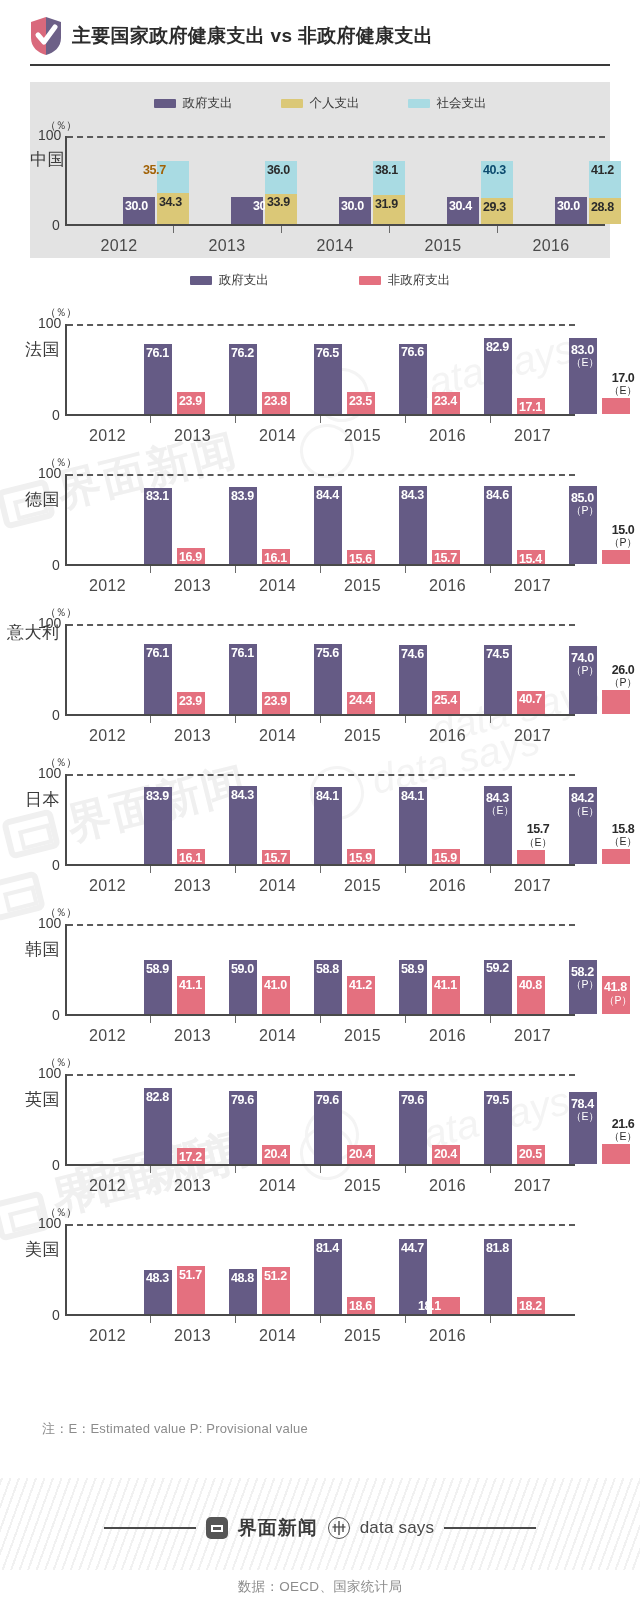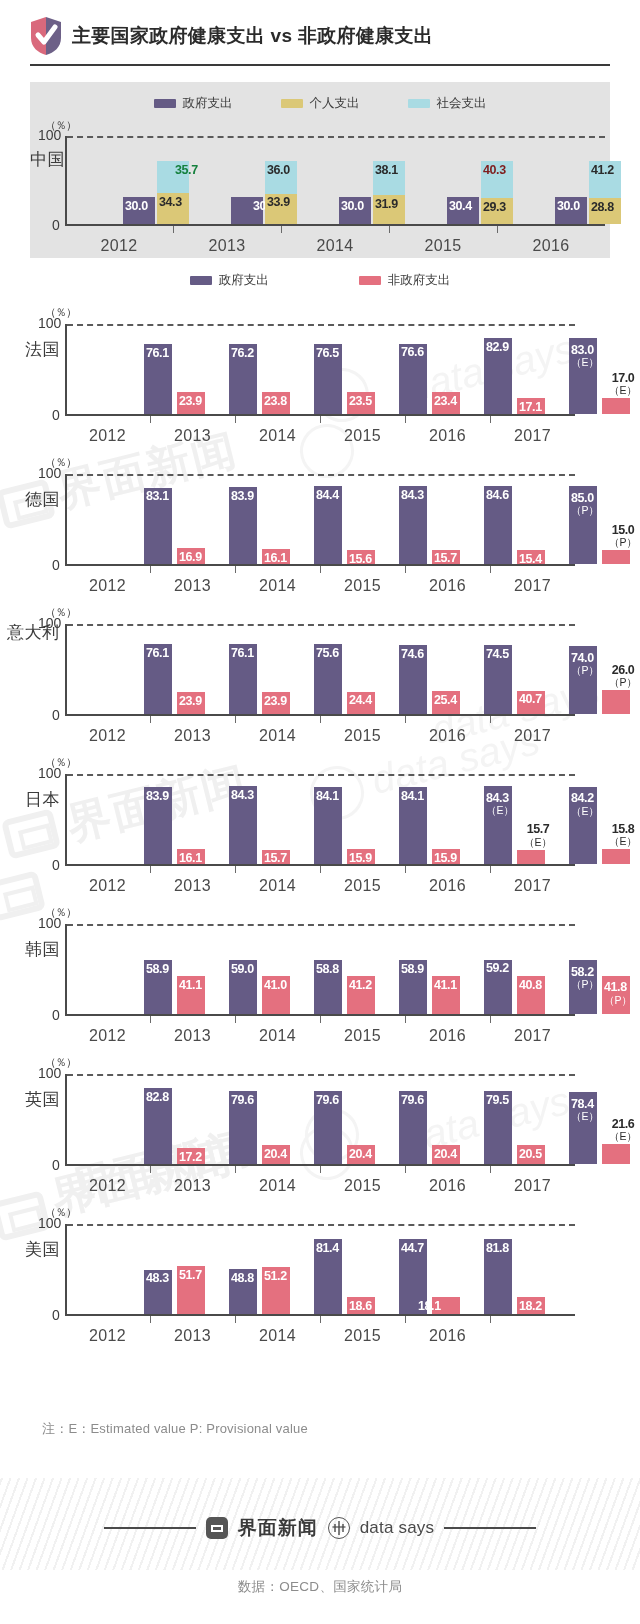--- a/index.html
+++ b/index.html
@@ -248,39 +248,39 @@
       <div class="axis-unit" style="left: 15px; top: 2px;">（％）</div>
       <div class="axis-100" style="left: 8px; top: 11px;">100</div>
       <div class="axis-0" style="left: 22px; top: 101px;">0</div>
       <div class="country-label" style="left: 0px; top: 32px;">中国</div>
       <div class="plot" style="left: 35px; top: 20px; width: 540px; height: 90px;">
         <div class="bar" style="left: 56px; bottom: 0px; width: 32px; height: 27px; background: rgb(101, 91, 133); position: absolute;"></div>
         <div class="bar-label" style="left: 58px; bottom: 11px; position: absolute;">30.0</div>
         <div class="bar" style="left: 90px; bottom: 0px; width: 32px; height: 30.87px; background: rgb(219, 200, 119); position: absolute;"></div>
         <div class="bar" style="left: 90px; bottom: 30.87px; width: 32px; height: 32.13px; background: rgb(169, 219, 227); position: absolute;"></div>
         <div class="bar-label" style="left: 92px; bottom: 14.87px; position: absolute; color: rgb(43, 43, 43);">34.3</div>
-        <div class="bar-label" style="left: 108px; bottom: 47px; position: absolute; color: #15803d;">35.7</div>
+        <div class="bar-label" style="left: 76px; bottom: 47px; position: absolute; color: #a16207;">35.7</div>
         <div class="bar" style="left: 164px; bottom: 0px; width: 32px; height: 27.09px; background: rgb(101, 91, 133); position: absolute;"></div>
         <div class="bar-label" style="left: 166px; bottom: 11.09px; position: absolute; margin-left: 20px;">30.1</div>
         <div class="bar" style="left: 198px; bottom: 0px; width: 32px; height: 30.51px; background: rgb(219, 200, 119); position: absolute;"></div>
         <div class="bar" style="left: 198px; bottom: 30.51px; width: 32px; height: 32.4px; background: rgb(169, 219, 227); position: absolute;"></div>
         <div class="bar-label" style="left: 200px; bottom: 14.51px; position: absolute; color: rgb(43, 43, 43);">33.9</div>
         <div class="bar-label" style="left: 200px; bottom: 46.91px; position: absolute; color: rgb(43, 43, 43);">36.0</div>
         <div class="bar" style="left: 272px; bottom: 0px; width: 32px; height: 27px; background: rgb(101, 91, 133); position: absolute;"></div>
         <div class="bar-label" style="left: 274px; bottom: 11px; position: absolute;">30.0</div>
         <div class="bar" style="left: 306px; bottom: 0px; width: 32px; height: 28.71px; background: rgb(219, 200, 119); position: absolute;"></div>
         <div class="bar" style="left: 306px; bottom: 28.71px; width: 32px; height: 34.29px; background: rgb(169, 219, 227); position: absolute;"></div>
         <div class="bar-label" style="left: 308px; bottom: 12.71px; position: absolute; color: rgb(43, 43, 43);">31.9</div>
         <div class="bar-label" style="left: 308px; bottom: 47px; position: absolute; color: rgb(43, 43, 43);">38.1</div>
         <div class="bar" style="left: 380px; bottom: 0px; width: 32px; height: 27.36px; background: rgb(101, 91, 133); position: absolute;"></div>
         <div class="bar-label" style="left: 382px; bottom: 11.36px; position: absolute;">30.4</div>
         <div class="bar" style="left: 414px; bottom: 0px; width: 32px; height: 26.37px; background: rgb(219, 200, 119); position: absolute;"></div>
         <div class="bar" style="left: 414px; bottom: 26.37px; width: 32px; height: 36.27px; background: rgb(169, 219, 227); position: absolute;"></div>
         <div class="bar-label" style="left: 416px; bottom: 10.37px; position: absolute; color: rgb(43, 43, 43);">29.3</div>
-        <div class="bar-label" style="left: 416px; bottom: 46.64px; position: absolute; color: #7f1d1d;">40.3</div>
+        <div class="bar-label" style="left: 416px; bottom: 46.64px; position: absolute; color: #0c4a6e;">40.3</div>
         <div class="bar" style="left: 488px; bottom: 0px; width: 32px; height: 27px; background: rgb(101, 91, 133); position: absolute;"></div>
         <div class="bar-label" style="left: 490px; bottom: 11px; position: absolute;">30.0</div>
         <div class="bar" style="left: 522px; bottom: 0px; width: 32px; height: 25.92px; background: rgb(219, 200, 119); position: absolute;"></div>
         <div class="bar" style="left: 522px; bottom: 25.92px; width: 32px; height: 37.08px; background: rgb(169, 219, 227); position: absolute;"></div>
         <div class="bar-label" style="left: 524px; bottom: 9.92px; position: absolute; color: rgb(43, 43, 43);">28.8</div>
         <div class="bar-label" style="left: 524px; bottom: 47px; position: absolute; color: rgb(43, 43, 43);">41.2</div>
       </div>
       <div class="dashline" style="left: 37px; top: 20px; width: 538px;"></div>
       <div class="xlabel" style="left: 35px; top: 121px; width: 108px;">2012</div>
       <div class="tick" style="left: 143px; top: 110px; height: 7px;"></div>

